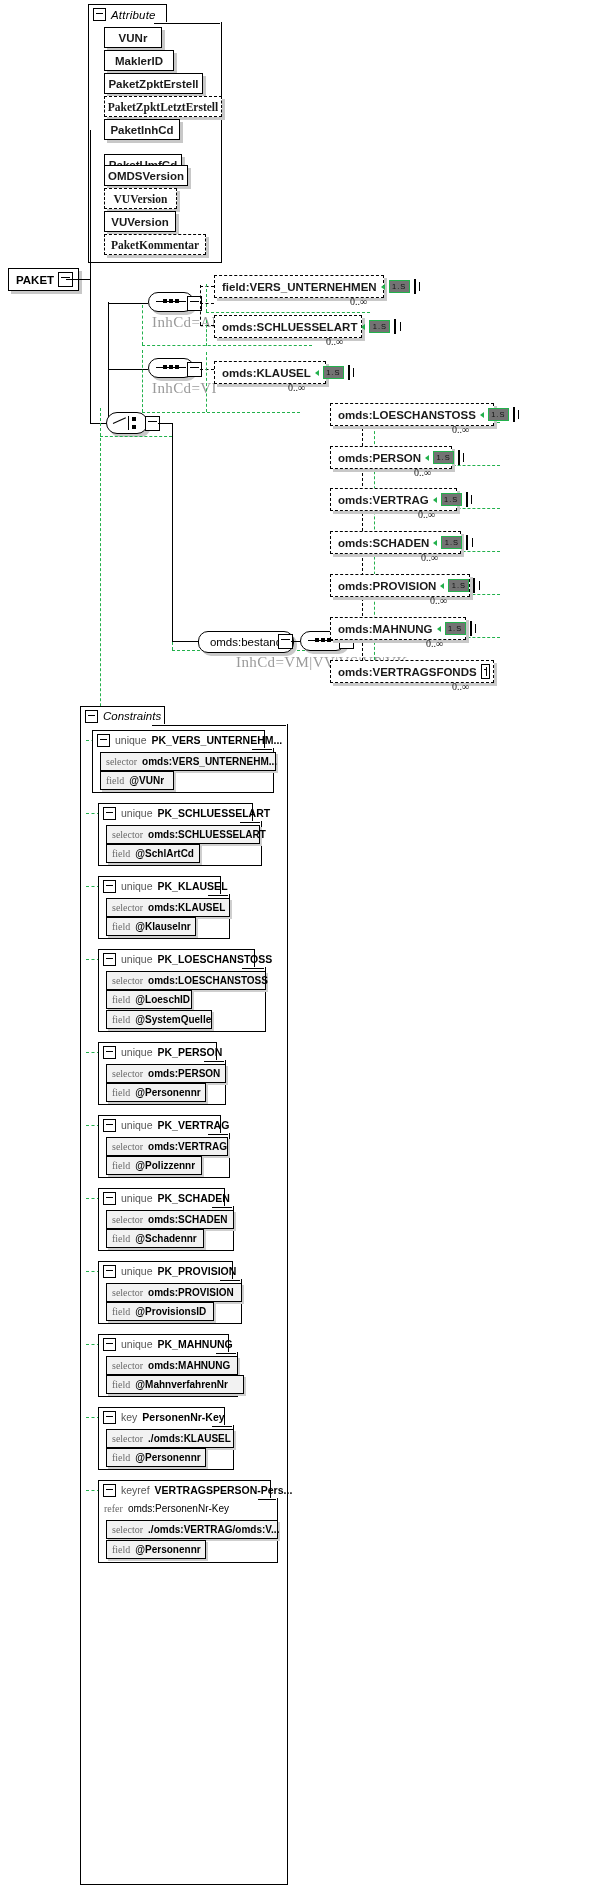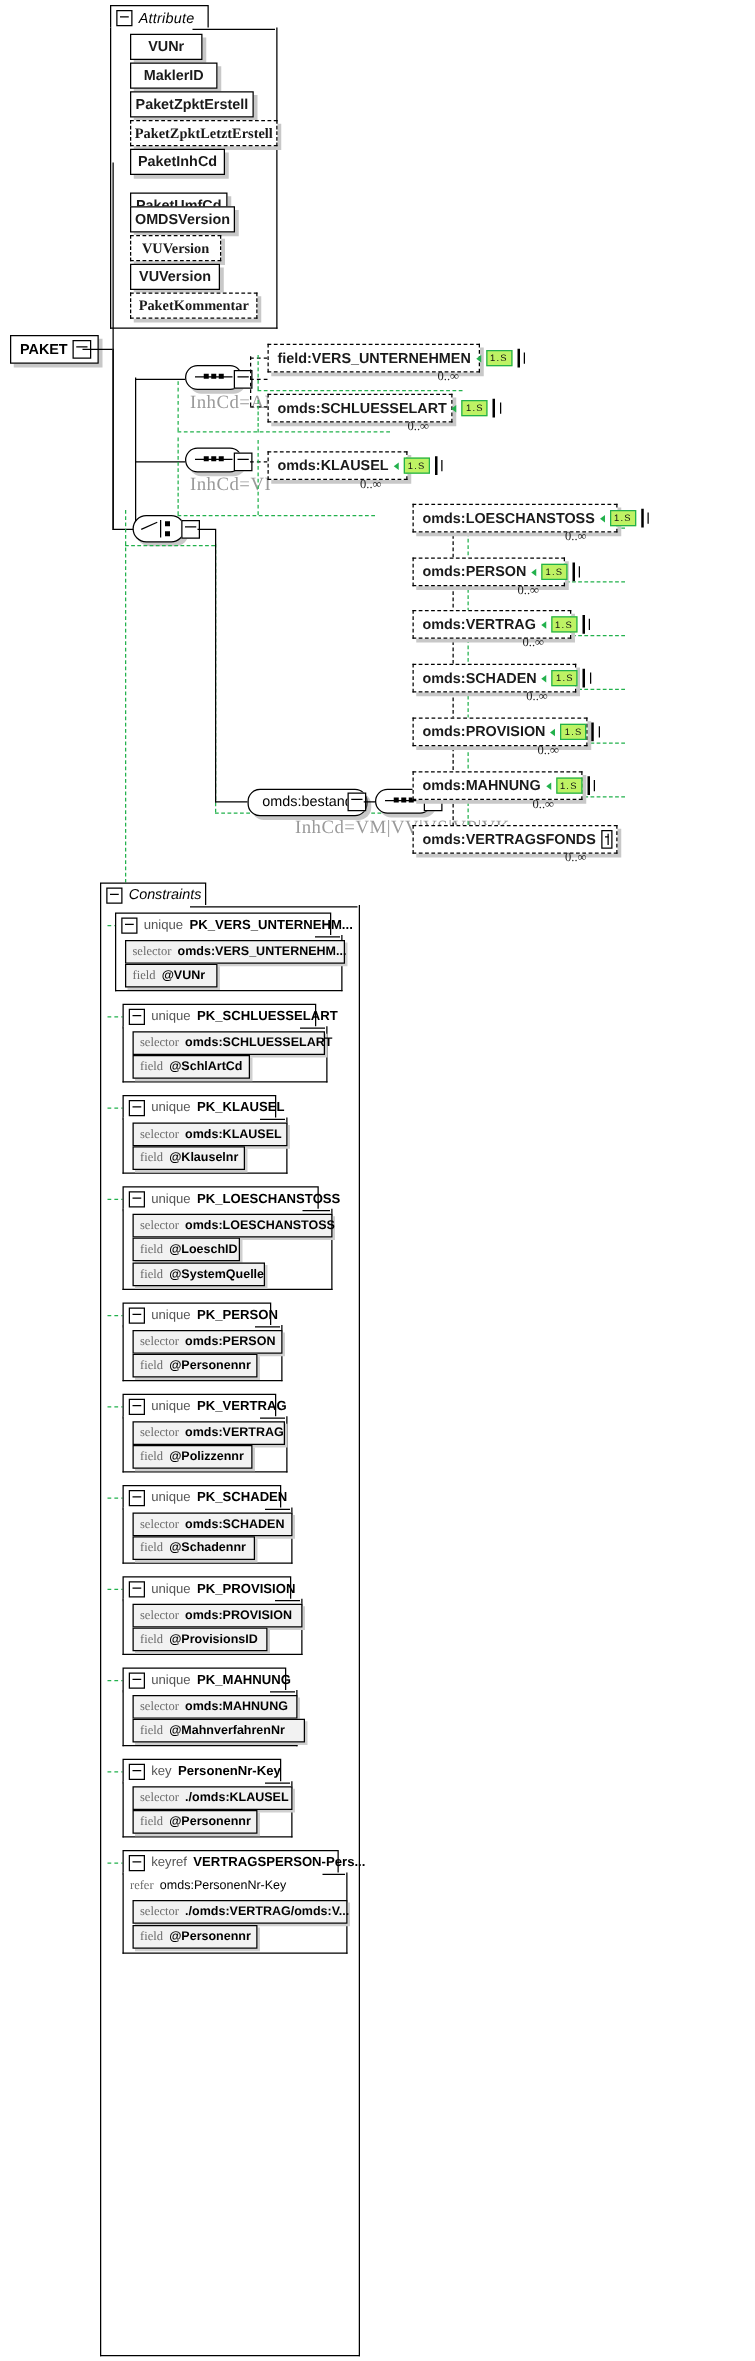--- a/index.html
+++ b/index.html
@@ -36,21 +36,21 @@
           display:flex;align-items:center;font-size:11.5px;font-weight:bold;
           padding:0 4px 0 7px;box-shadow:3px 3px 0 0 #c8c8c8;white-space:nowrap;gap:4px;}
 
   
   .refbox{position:absolute;height:21px;border:1.5px dashed #000;background:#fff;
           display:flex;align-items:center;gap:4px;padding:0 3px 0 7px;
           font-size:11.5px;font-weight:bold;color:#1a1a1a;
           box-shadow:3px 3px 0 0 #c8c8c8;white-space:nowrap;}
   .refbox .nm{flex:none;}
   .isbadge{display:inline-flex;align-items:center;justify-content:center;
-           height:11px;min-width:17px;border:1.2px solid #22b14c;background:#bef264;
+           height:11px;min-width:17px;border:1.2px solid #22b14c;background:#737373;
            font-size:7.5px;font-weight:normal;letter-spacing:1px;color:#111;
            font-family:"Liberation Sans",sans-serif;line-height:10px;padding:0 1px;}
   .arrowleft{width:0;height:0;border-top:3px solid transparent;
              border-bottom:3px solid transparent;border-right:4px solid #22b14c;flex:none;}
   .occ{position:absolute;font-size:10px;color:#222;font-family:"Liberation Serif",serif;}
 
   
   .seqicon{position:absolute;width:46px;height:20px;}
   .seqicon .body{position:absolute;inset:0;background:#fff;border:1.5px solid #000;
                  border-radius:10px/10px;box-shadow:3px 3px 0 0 #c8c8c8;}

